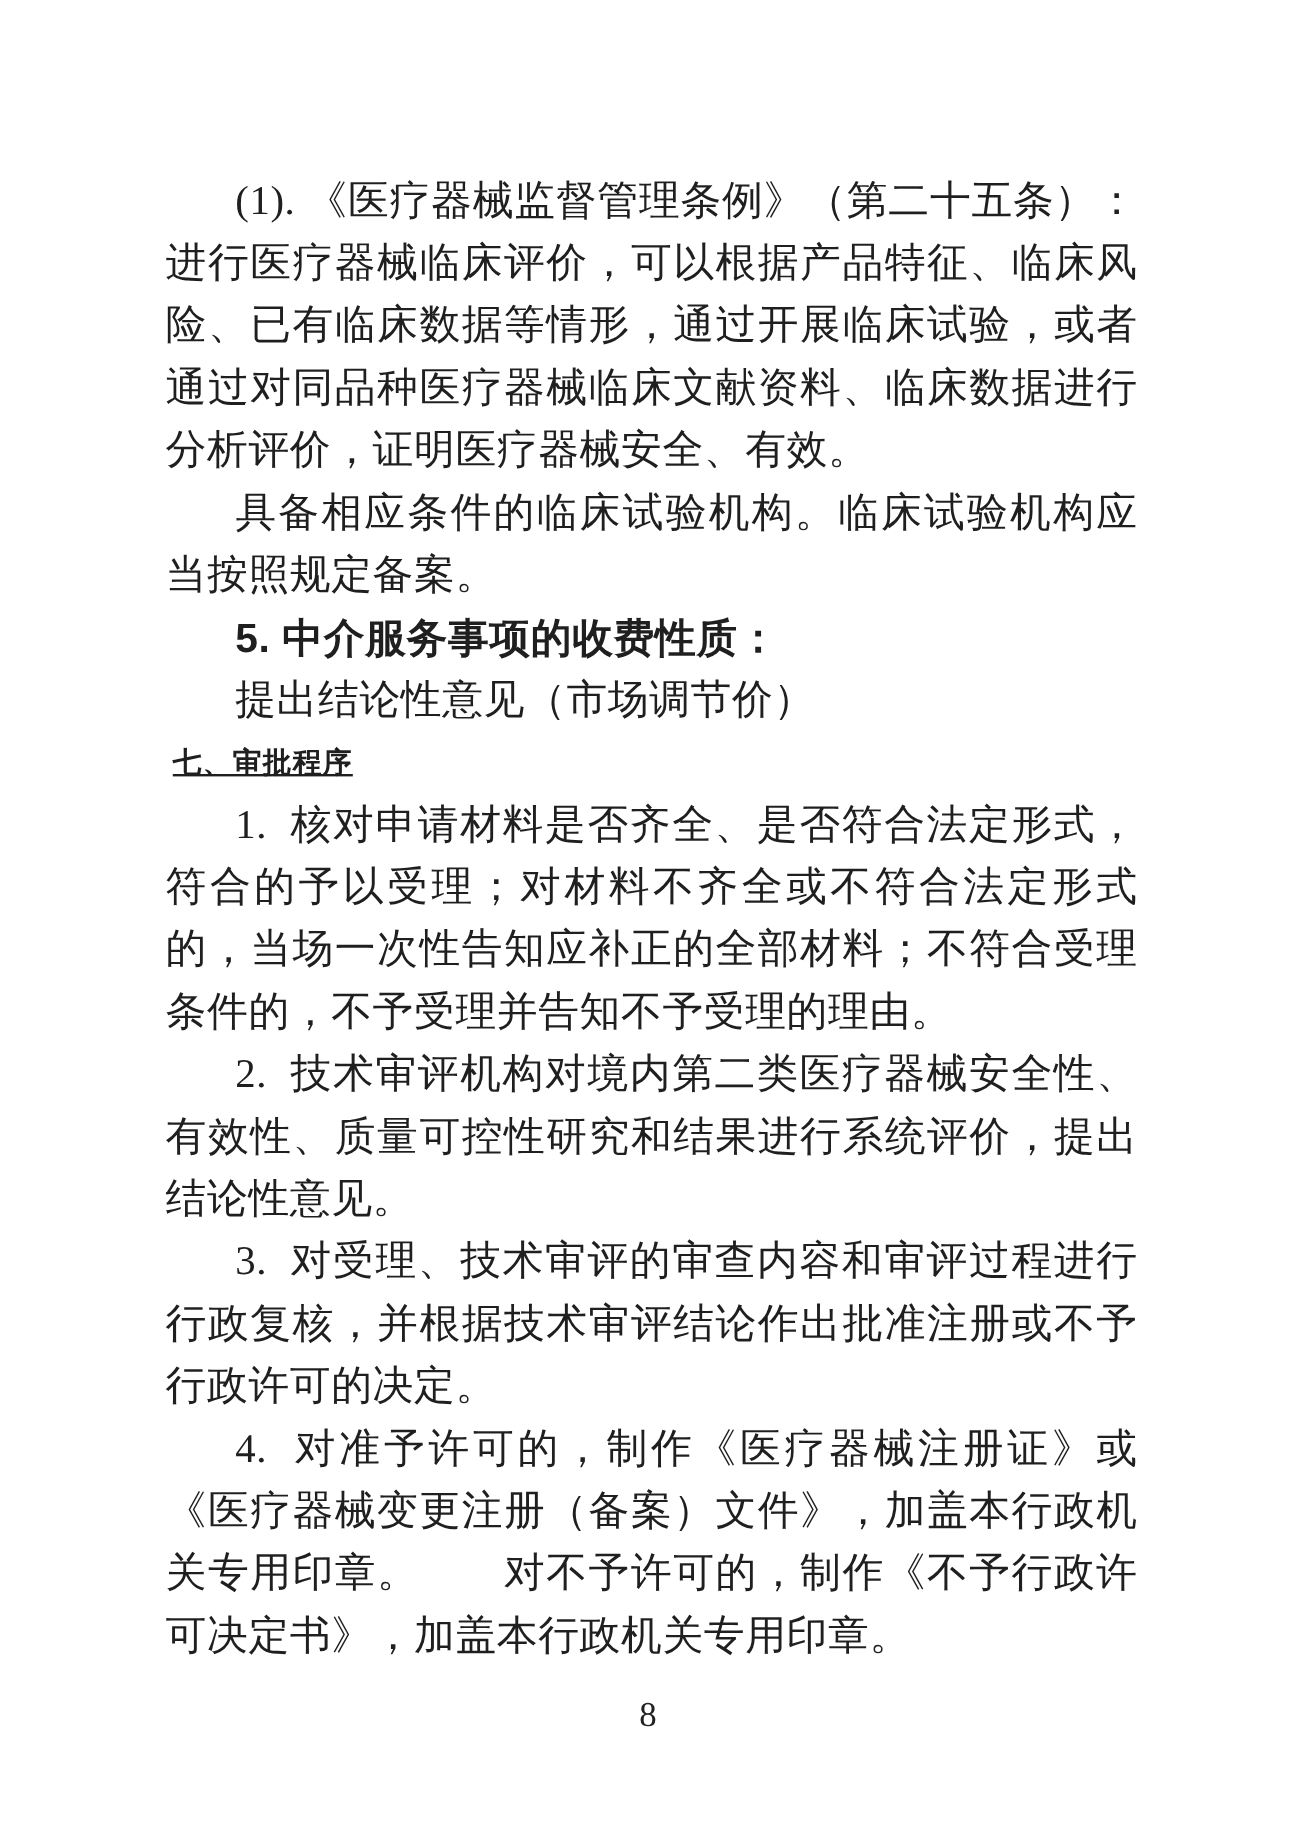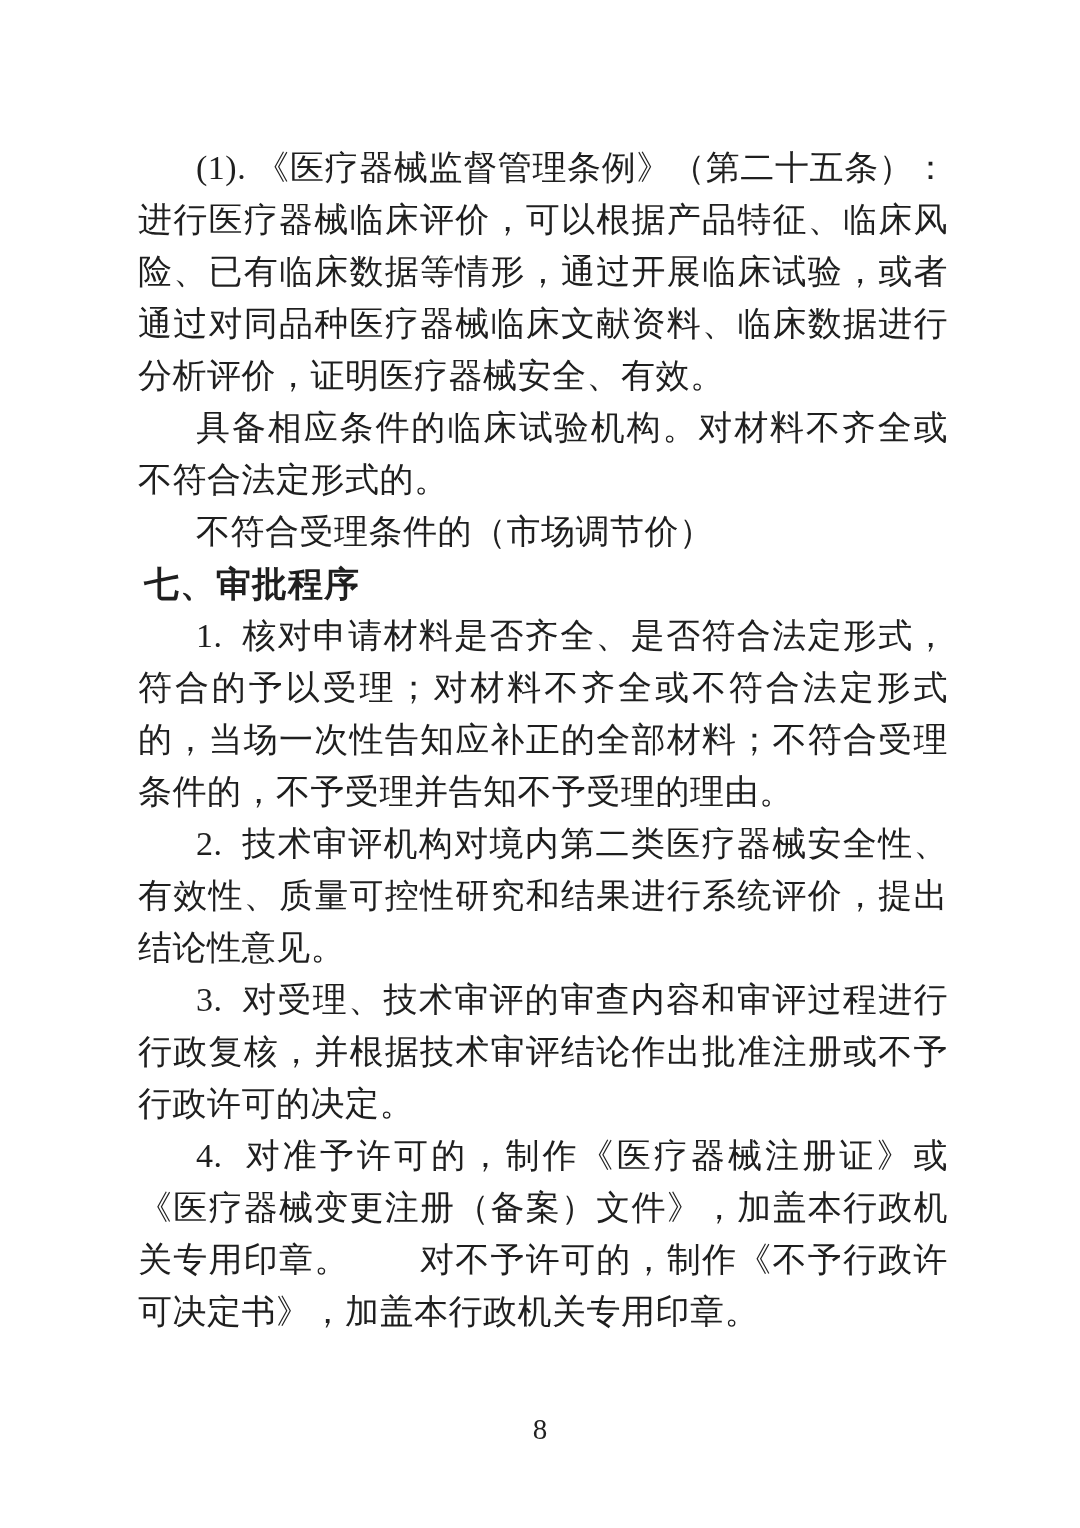--- a/index.html
+++ b/index.html
@@ -32,23 +32,24 @@
     text-align-last: left;
   }
   p.body {
     font-family: "Liberation Serif", "DejaVu Serif", serif;
     text-indent: 58px;
     letter-spacing: 0.5px;
   }
   p.h1 {
     font-family: "Liberation Sans", "DejaVu Sans", sans-serif;
     font-weight: 700;
-    font-size: 35px;
+    font-size: 24px;
     text-indent: 6px;
     letter-spacing: 1px;
+    text-decoration: underline;
   }
   p.h2 {
     font-family: "Liberation Sans", "DejaVu Sans", sans-serif;
     font-weight: 700;
     text-indent: 58px;
     letter-spacing: 0.5px;
   }
   .page-number {
     position: absolute;
     left: 0;
@@ -60,22 +61,23 @@
     line-height: 34px;
     font-family: "Liberation Serif", "DejaVu Serif", serif;
   }
 </style>
 </head>
 <body>
 
 <div class="page">
   <div class="content">
     <p class="body">(1).&nbsp;《医疗器械监督管理条例》（第二十五条）：进行医疗器械临床评价，可以根据产品特征、临床风险、已有临床数据等情形，通过开展临床试验，或者通过对同品种医疗器械临床文献资料、临床数据进行分析评价，证明医疗器械安全、有效。</p>
-    <p class="body">具备相应条件的临床试验机构。对材料不齐全或不符合法定形式的。</p>
-    <p class="body">不符合受理条件的（市场调节价）</p>
+    <p class="body">具备相应条件的临床试验机构。临床试验机构应当按照规定备案。</p>
+    <p class="h2">5.&nbsp;中介服务事项的收费性质：</p>
+    <p class="body">提出结论性意见（市场调节价）</p>
     <p class="h1">七、审批程序</p>
     <p class="body">1.&nbsp;&nbsp;核对申请材料是否齐全、是否符合法定形式，符合的予以受理；对材料不齐全或不符合法定形式的，当场一次性告知应补正的全部材料；不符合受理条件的，不予受理并告知不予受理的理由。</p>
     <p class="body">2.&nbsp;&nbsp;技术审评机构对境内第二类医疗器械安全性、有效性、质量可控性研究和结果进行系统评价，提出结论性意见。</p>
     <p class="body">3.&nbsp;&nbsp;对受理、技术审评的审查内容和审评过程进行行政复核，并根据技术审评结论作出批准注册或不予行政许可的决定。</p>
     <p class="body">4.&nbsp;&nbsp;对准予许可的，制作《医疗器械注册证》或《医疗器械变更注册（备案）文件》，加盖本行政机关专用印章。　　对不予许可的，制作《不予行政许可决定书》，加盖本行政机关专用印章。</p>
   </div>
   <div class="page-number">8</div>
 </div>
 
 </body></html>

